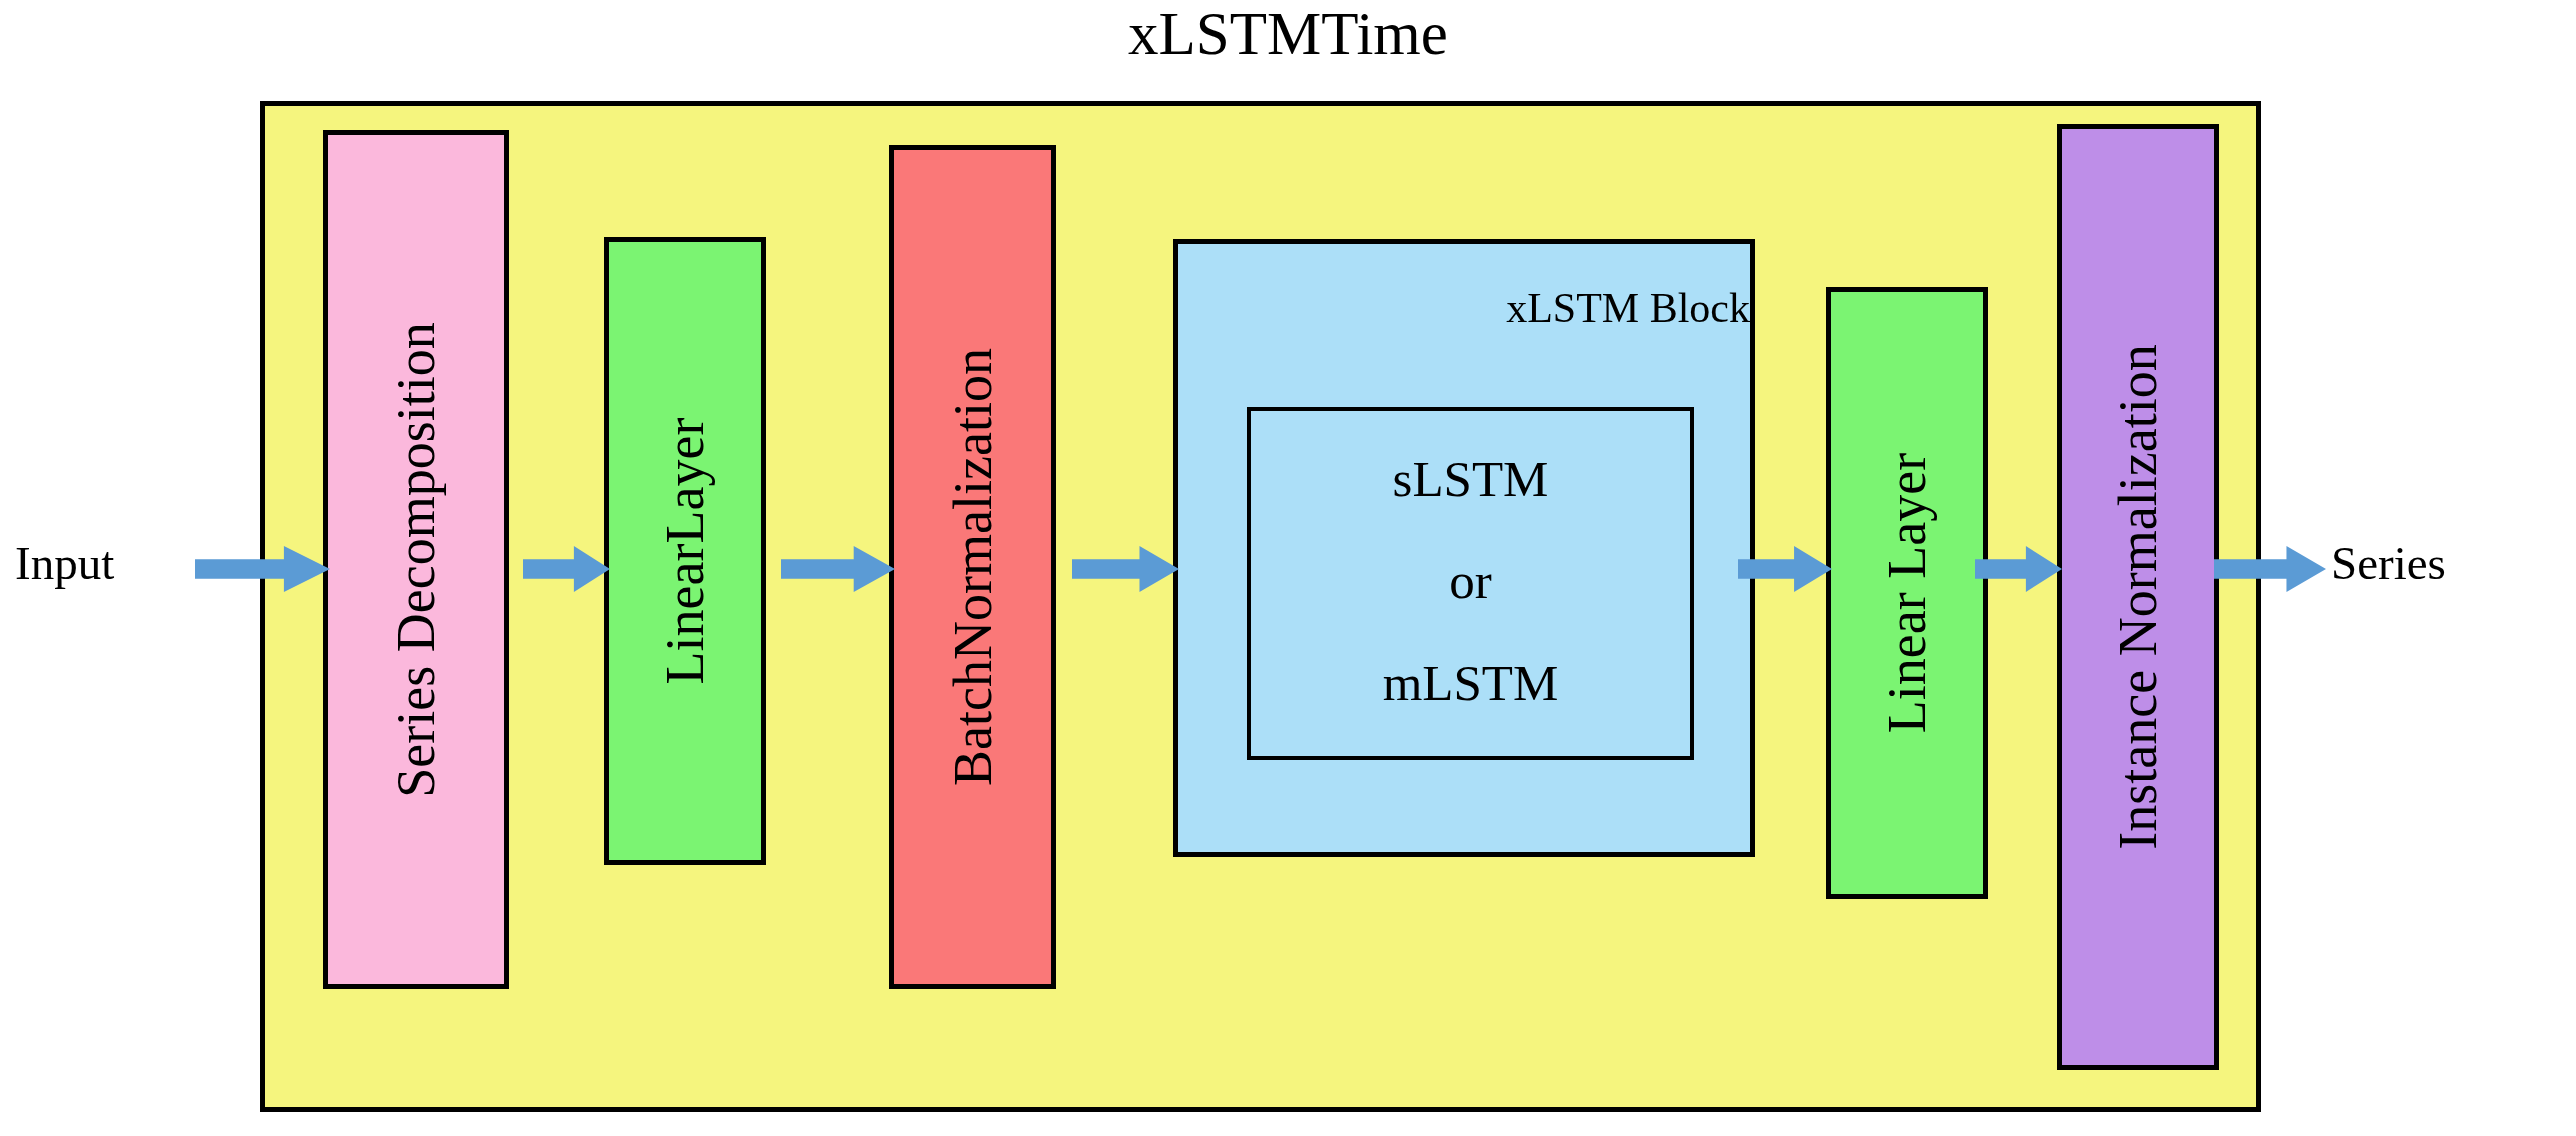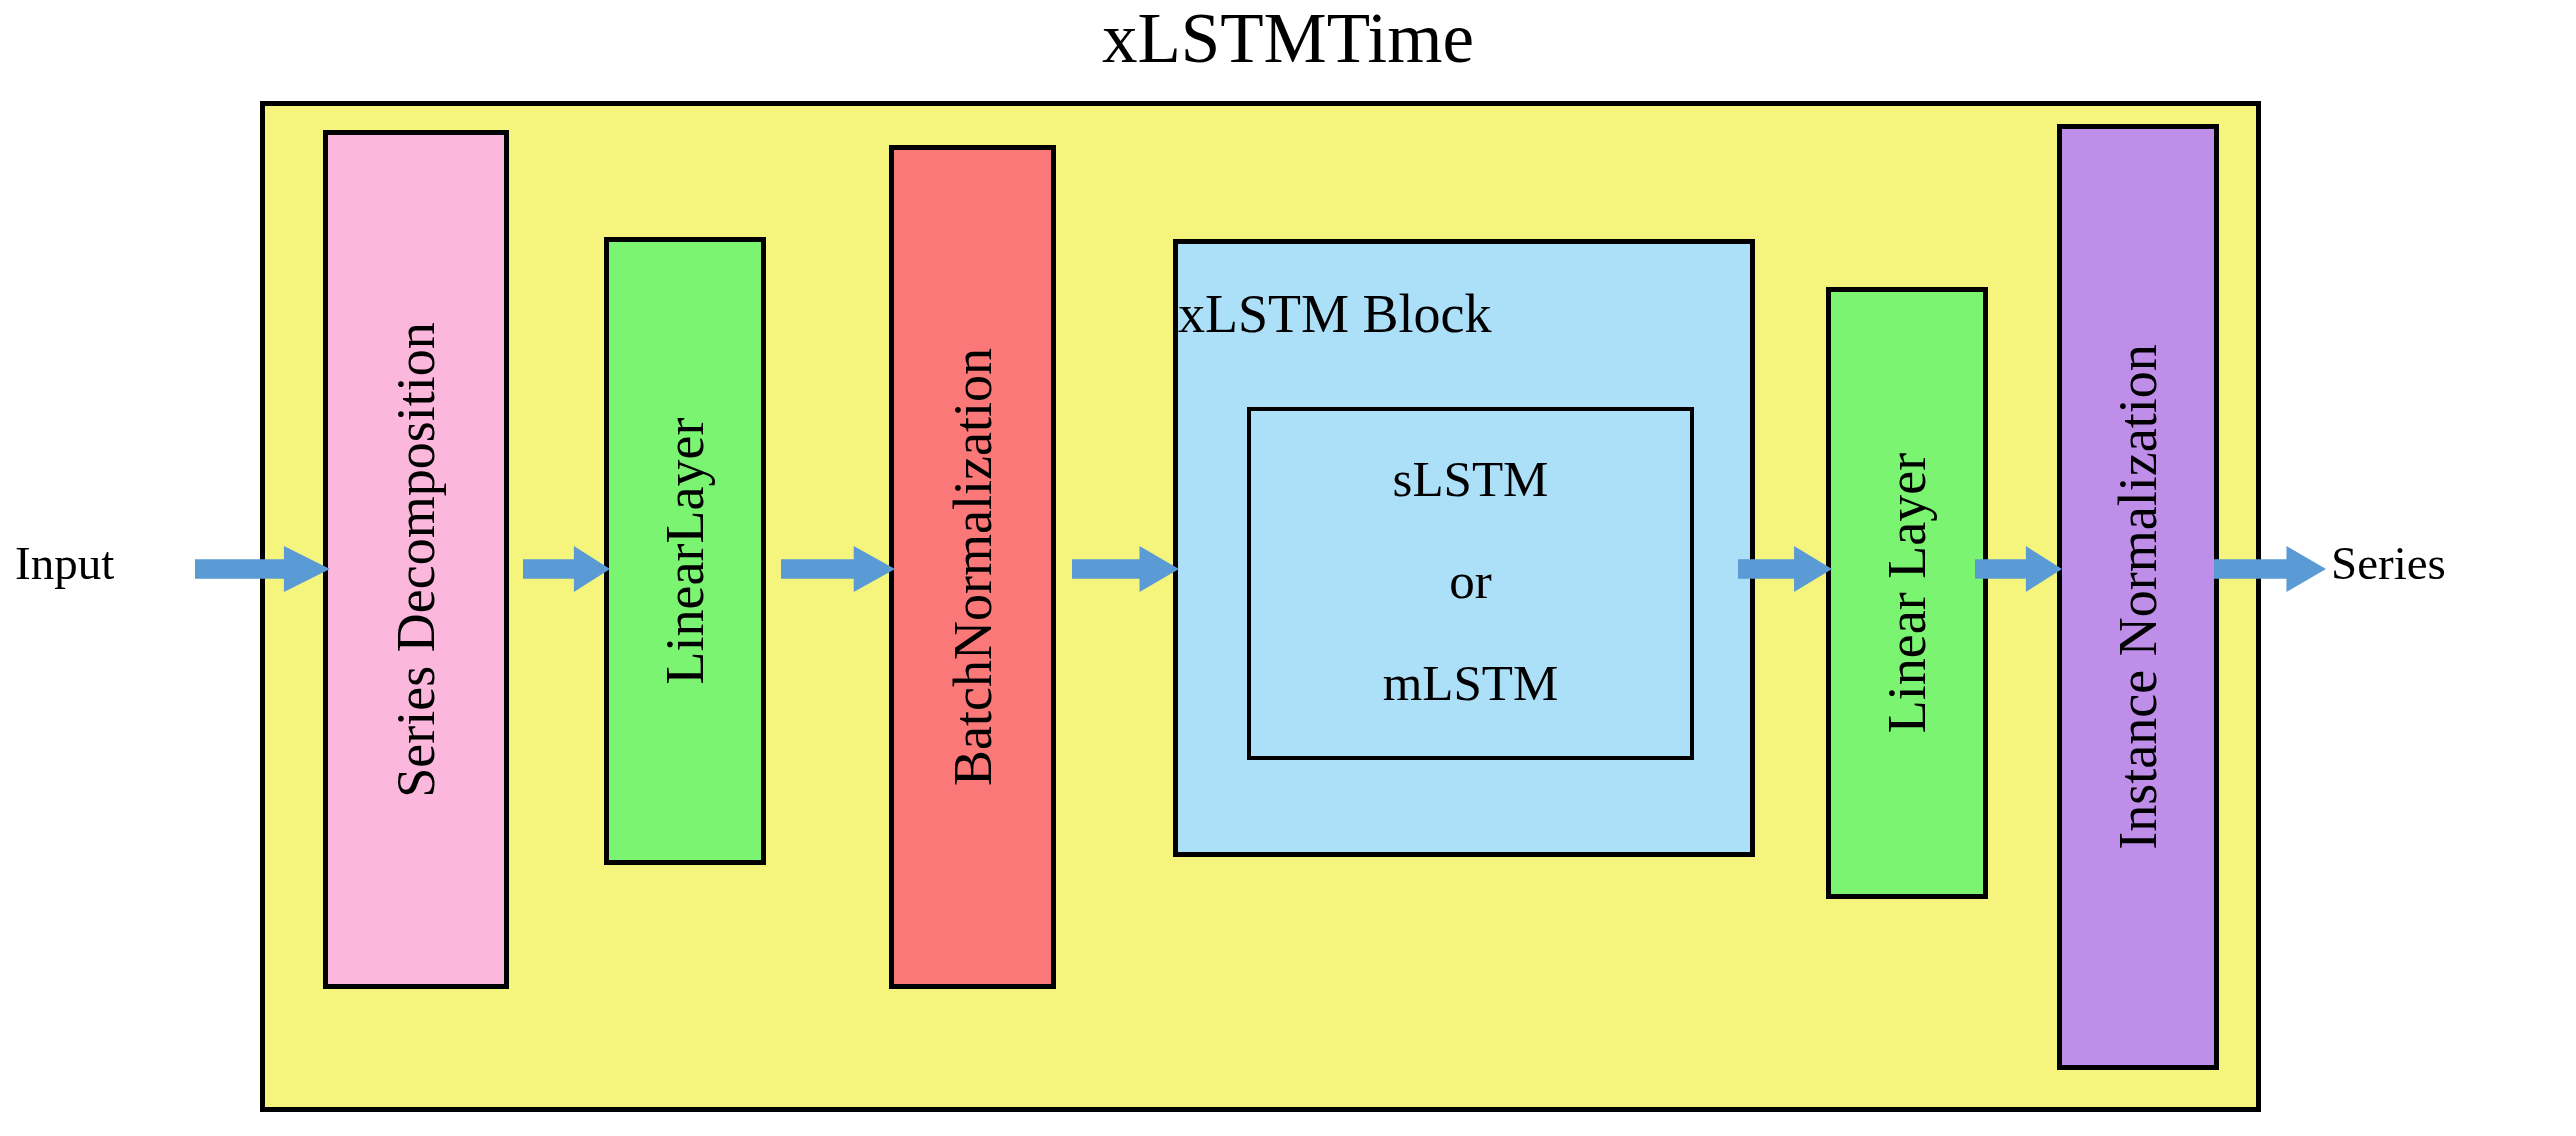--- a/index.html
+++ b/index.html
@@ -18,21 +18,21 @@
     overflow: hidden;
   }
 
   
   #diagram-title {
     position: absolute;
     left: 0;
     top: 3.3px;
     width: 2576px;
     text-align: center;
-    font-size: 71px;
+    font-size: 61px;
     line-height: 1.0;
     color: #000000;
     letter-spacing: 0px;
     white-space: nowrap;
   }
 
   
   #model-container {
     position: absolute;
     left: 260px;
@@ -88,22 +88,22 @@
     left: 2057px; top: 124px;  width: 162px;  height: 946px;
     background: #BE8EE8;
   }
 
   
   #xlstm-block-title {
     position: absolute;
     left: 0;
     top: 43px;
     width: 100%;
-    text-align: left;
-    font-size: 54px;
+    text-align: right;
+    font-size: 42px;
     line-height: 1.0;
     color: #000000;
     white-space: nowrap;
   }
   #xlstm-inner-box {
     position: absolute;
     left: 69px;
     top: 163px;
     width: 447px;
     height: 353px;

